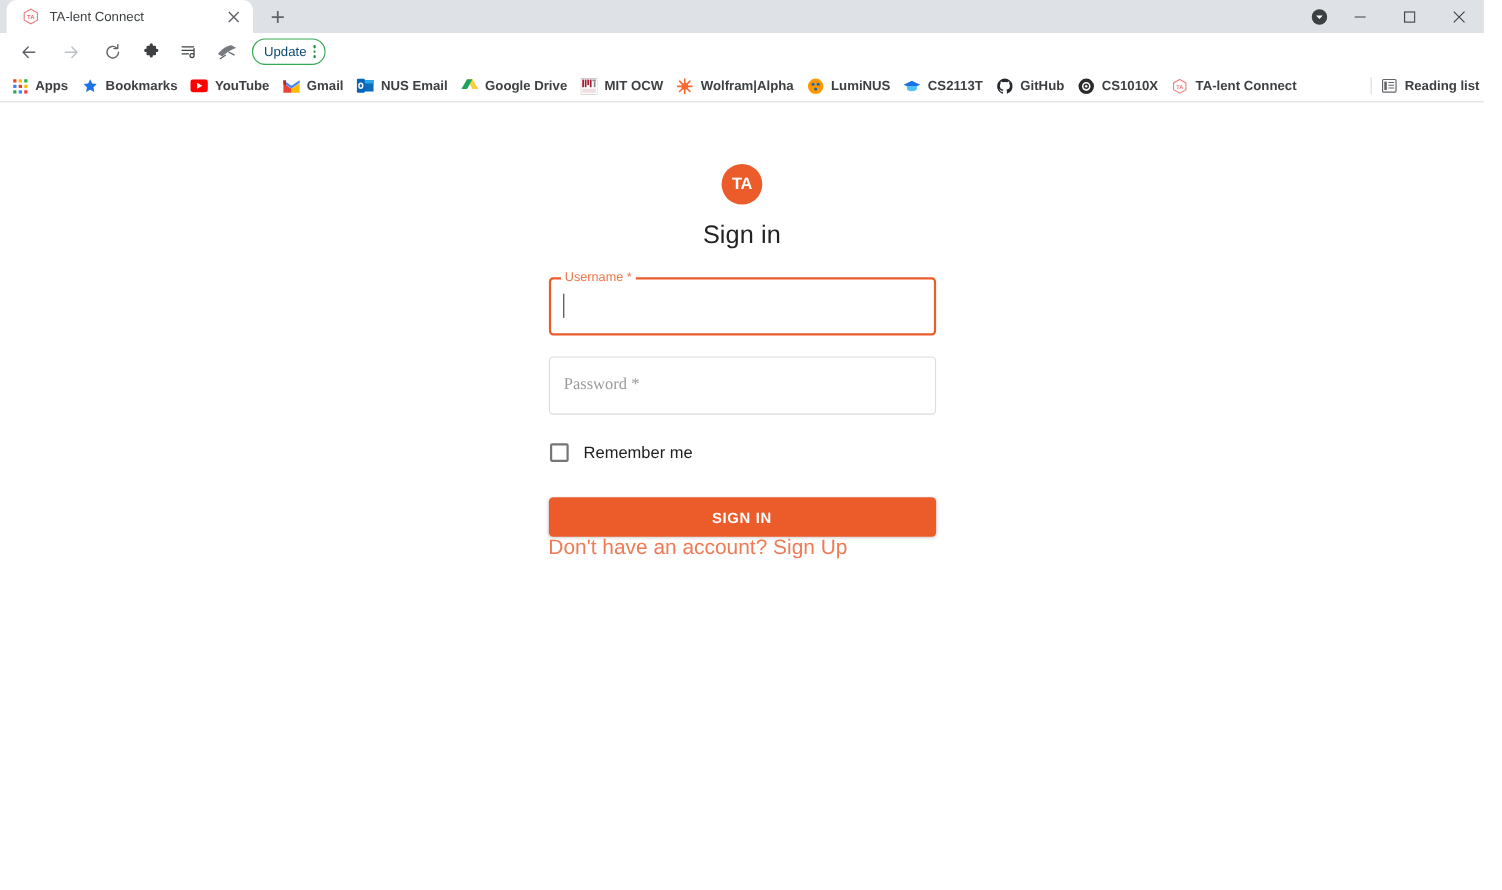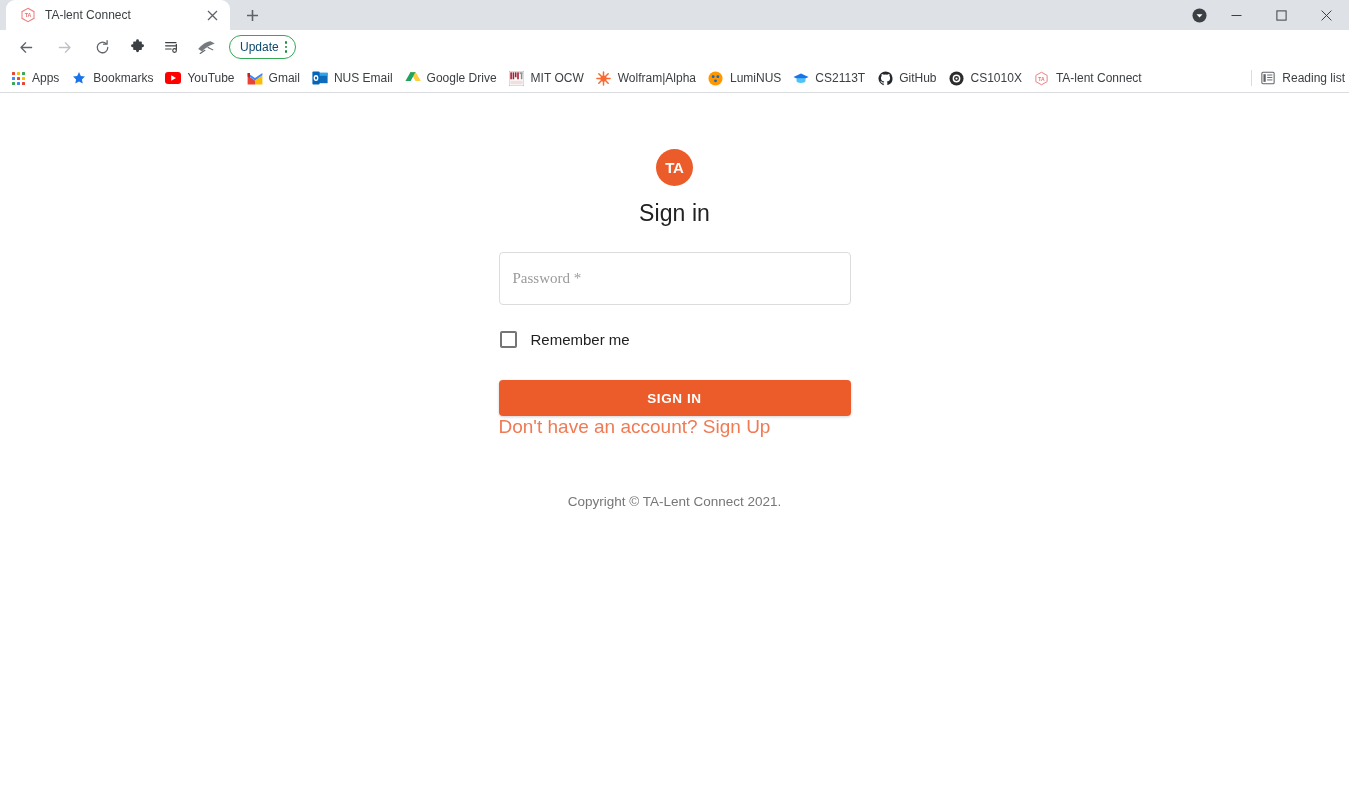--- a/index.html
+++ b/index.html
@@ -134,21 +134,21 @@
     padding: 0 8px 0 2px;
     border-radius: 4px;
     margin-right: 2px;
   }
   .bm-ico {
     width: 16px; height: 16px;
     flex: 0 0 16px;
     margin-right: 6px;
     display: flex; align-items: center; justify-content: center;
   }
-  .bm-label { font-size: 12px; color: #3c4043; white-space: nowrap; }
+  .bm-label { font-size: 12px; color: #3c4043; white-space: nowrap; font-weight: bold; }
   .bm-right {
     position: absolute; right: 4px;
     display: flex; align-items: center;
     height: 22px;
   }
   .bm-sep { width: 1px; height: 16px; background: #dadce0; margin-right: 8px; }
 
   
   .ta-hex { width: 16px; height: 16px; }
   .apps-grid { display: grid; grid-template-columns: repeat(3,3px); grid-template-rows: repeat(3,3px); gap: 2px; }
@@ -542,37 +542,42 @@
 
       <div class="avatar">
         <span>TA</span>
       </div>
 
       <h1 class="signin-title">Sign in</h1>
 
       <div class="form">
 
         
+        <div class="field focused">
+          <span class="outline"></span>
+          <span class="float-label">Username *</span>
+          <span class="caret"></span>
+          <input class="field-input" type="text" value="" placeholder="" style="">
+        </div>
 
         
         <div class="field">
           <span class="outline"></span>
           <input class="field-input" type="password" value="" placeholder="Password *" style="">
         </div>
 
         
         <label class="remember">
           <span class="cbox"></span>
           <span class="remember-label">Remember me</span>
         </label>
 
         
         <button class="signin-btn">SIGN IN</button>
 
         
         <a class="signup-link" href="#">Don't have an account? Sign Up</a>
 
         
-        <div class="copyright">Copyright © TA-Lent Connect 2021.</div>
       </div>
     </div>
   </div>
 </div>
 
 </body></html>

